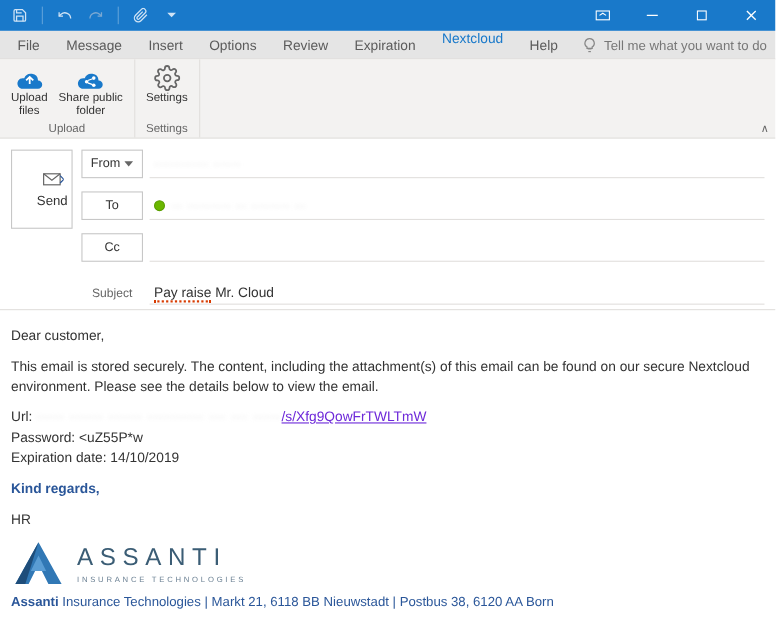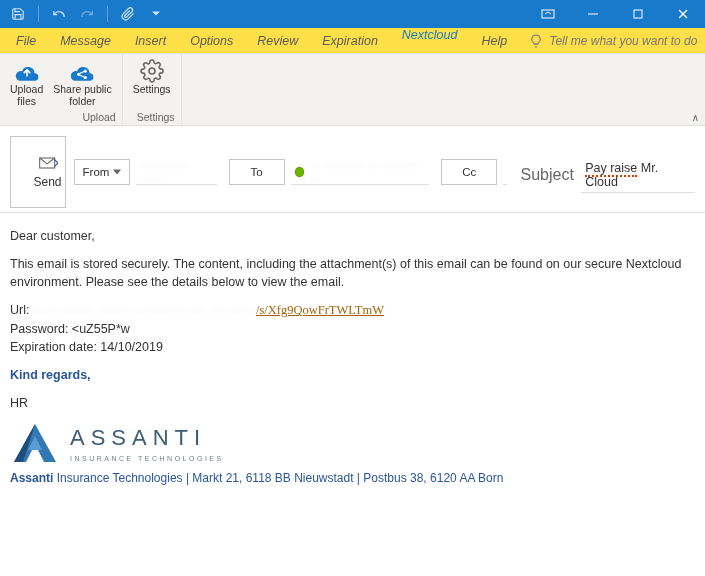--- a/index.html
+++ b/index.html
@@ -6,50 +6,50 @@
   body { font-family: "Segoe UI", -apple-system, sans-serif; font-size: 12px; background: #fff; color: #333; width: 705px; height: 576px; overflow: hidden; position: relative; }
   
   .titlebar { height: 28px; background: #1979ca; color: #fff; display: flex; align-items: center; position: relative; }
   .tb-left { display: flex; align-items: center; gap: 4px; padding-left: 6px; }
   .tb-icon { width: 24px; height: 24px; display: flex; align-items: center; justify-content: center; color: #cfe3f5; font-size: 14px; cursor: pointer; }
   .tb-sep { width: 1px; height: 16px; background: rgba(255,255,255,0.3); margin: 0 4px; }
   .tb-title { position: absolute; left: 50%; transform: translateX(-50%); font-size: 12px; color: #fff; }
   .tb-right { margin-left: auto; display: flex; }
   .tb-rbtn { width: 45px; height: 28px; display: flex; align-items: center; justify-content: center; color: #fff; cursor: pointer; }
   
-  .menubar { height: 26px; background: #fde047; display: flex; align-items: center; padding-left: 4px; border-bottom: 1px solid #e1dfdd; font-style: italic; }
+  .menubar { height: 26px; background: #e5e5e5; display: flex; align-items: center; padding-left: 4px; border-bottom: 1px solid #e1dfdd; }
   .menuitem { padding: 4px 12px; font-size: 12.5px; color: #5b5b5b; cursor: pointer; }
   .menuitem.active { color: #1979ca; border-bottom: 2px solid #1979ca; padding-bottom: 13px; }
   .tellme { display: flex; align-items: flex-start; gap: 6px; margin-left: 10px; color: #777; font-size: 12px; }
   .lightbulb { width: 14px; height: 14px; }
   
   .ribbon { height: 72px; background: #f3f2f1; display: flex; border-bottom: 1px solid #e1dfdd; position: relative; }
-  .ribgroup { display: flex; flex-direction: column; align-items: flex-end; border-right: 1px solid #e1dfdd; padding: 0 6px; }
+  .ribgroup { display: flex; flex-direction: column; align-items: center; border-right: 1px solid #e1dfdd; padding: 0 6px; }
   .ribtop { display: flex; gap: 2px; flex: 1; align-items: flex-start; padding-top: 4px; }
   .ribbtn { display: flex; flex-direction: column; align-items: center; gap: 1px; padding: 2px 4px; cursor: pointer; font-size: 10.5px; line-height: 1.15; text-align: center; }
   .ribicon { width: 26px; height: 22px; display: flex; align-items: center; justify-content: center; }
   .ribgrouplabel { font-size: 10.5px; color: #666; padding-bottom: 2px; }
   .rib-collapse { position: absolute; right: 6px; bottom: 2px; font-size: 10px; color: #666; cursor: pointer; }
   
   .compose { background: #fff; padding: 10px 10px 4px 10px; border-bottom: 1px solid #e1dfdd; display: flex; }
   .sendcol { width: 56px; display: flex; flex-direction: column; align-items: center; border: 1px solid #c7c7c7; margin-right: 8px; height: 72px; justify-content: center; cursor: pointer; padding-left: 19px; }
   .sendicon { width: 20px; height: 16px; margin-bottom: 4px; }
-  .fields { flex: 1; display: flex; flex-direction: row; gap: 12px; justify-content: center; }
+  .fields { flex: 1; display: flex; flex-direction: column; gap: 12px; justify-content: center; }
   .fieldrow { display: flex; align-items: center; gap: 6px; }
   .fieldbtn { width: 56px; height: 26px; border: 1px solid #c7c7c7; background: #fff; display: flex; align-items: center; justify-content: center; gap: 4px; font-size: 11.5px; cursor: pointer; }
   .fieldbox { flex: 1; height: 26px; border-bottom: 1px solid #e1dfdd; display: flex; align-items: center; padding-left: 4px; font-size: 12px; }
-  .subjectlabel { width: 56px; text-align: center; font-size: 16px; color: #666; }
+  .subjectlabel { width: 56px; text-align: center; font-size: 11px; color: #666; }
   .subjectval { flex: 1; border-bottom: 1px solid #e1dfdd; padding: 3px 4px; font-size: 12.5px; }
   .squig { border-bottom: 2px dotted #d83b01; }
   .presence { width: 10px; height: 10px; border-radius: 50%; background: #6bb700; border: 1px solid #5a9e00; margin-right: 6px; }
   .blurred { color: #c8c8c8; filter: blur(2px); letter-spacing: 1px; }
   
   .body { padding: 14px 10px 10px 10px; font-size: 12.5px; line-height: 1.45; }
   .body p { margin-bottom: 10px; }
-  .body a { color: #a16207; text-decoration: underline; font-family: Liberation Serif, serif; }
+  .body a { color: #6d28d9; text-decoration: underline; }
   .signoff { color: #2a5699; font-weight: 600; }
   .sigline { color: #2a5699; font-size: 12px; margin-top: 6px; }
   .sigline .co { font-weight: 700; }
   .logo { display: flex; align-items: center; gap: 10px; margin: 10px 0 6px 0; }
   .logo-mark { width: 50px; height: 42px; }
   .logo-word { font-family: "Arial Narrow", Arial, sans-serif; letter-spacing: 6px; font-size: 22px; color: #3b5d75; font-weight: 400; }
   .logo-sub { font-size: 7px; letter-spacing: 2.5px; color: #6b8093; }
   
   svg { display: block; }
 </style>

